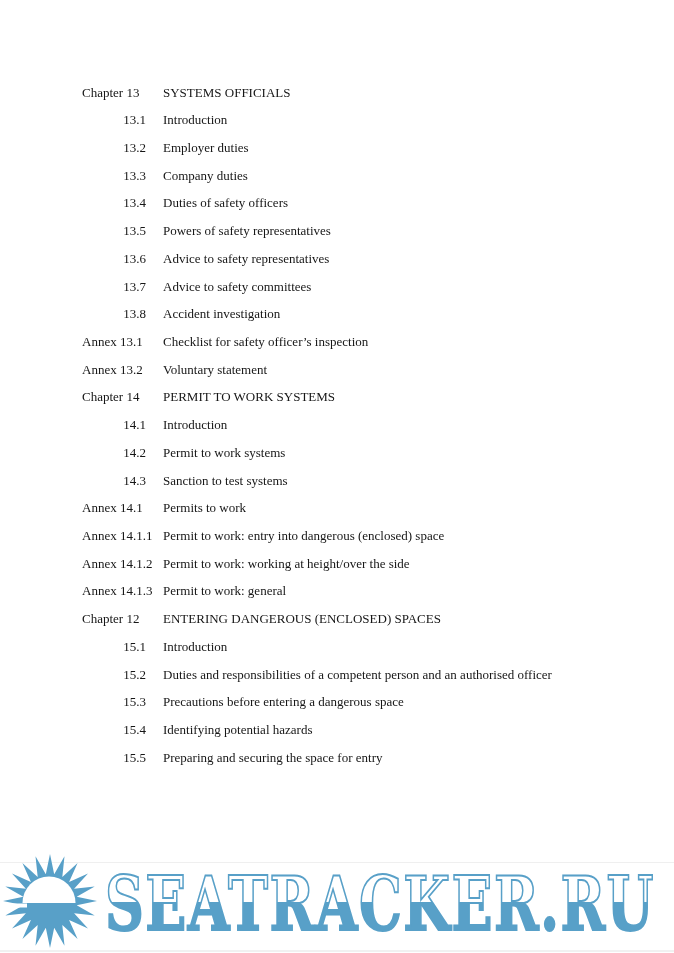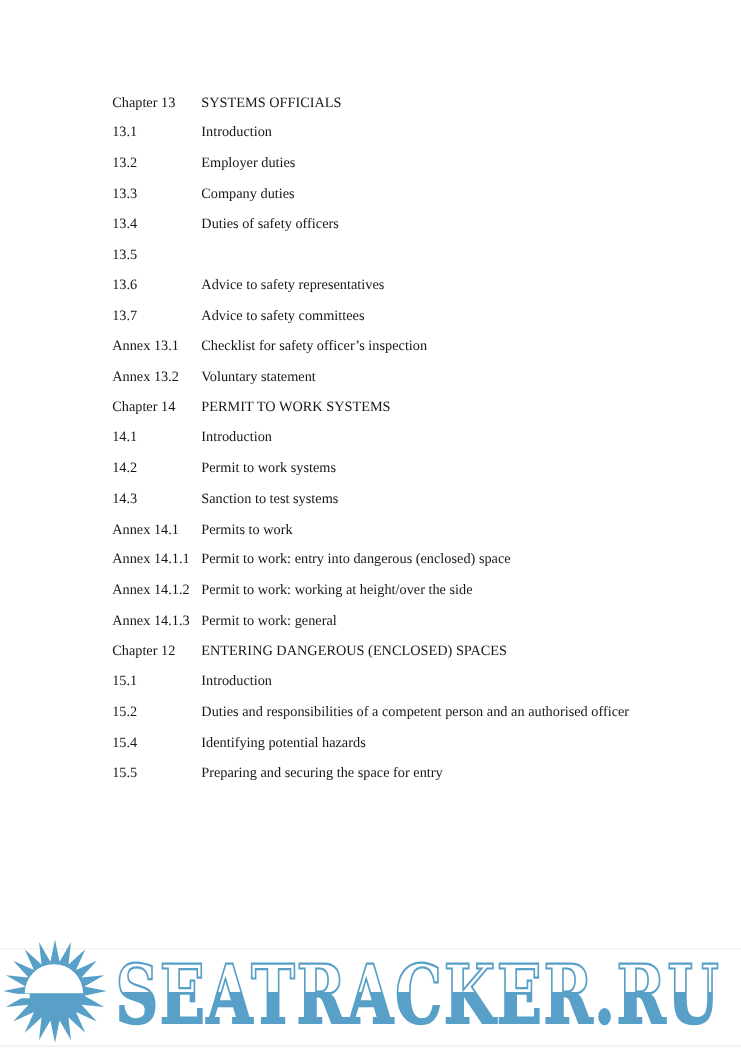--- a/index.html
+++ b/index.html
@@ -25,30 +25,30 @@
     left: 82px;
     top: 84.5px;
     right: 0;
   }
   .toc-row {
     position: relative;
     height: 27.72px;
     font-size: 13px;
     line-height: 16px;
     white-space: nowrap;
-    margin-left: 20px;
   }
   .toc-label {
     position: absolute;
     left: 0;
     top: 0;
     width: 64px;
     display: inline-block;
   }
   .toc-label.num {
+    text-align: right;
   }
   .toc-title {
     position: absolute;
     left: 81px;
     top: 0;
   }
   .wm-topline {
     position: absolute;
     top: 862px;
     left: 0;
@@ -93,30 +93,35 @@
       <div class="toc-row">
         <span class="toc-label num">13.3</span>
         <span class="toc-title">Company duties</span>
       </div>
       <div class="toc-row">
         <span class="toc-label num">13.4</span>
         <span class="toc-title">Duties of safety officers</span>
       </div>
       <div class="toc-row">
         <span class="toc-label num">13.5</span>
+        <span class="toc-title">Powers of safety representatives</span>
       </div>
       <div class="toc-row">
         <span class="toc-label num">13.6</span>
         <span class="toc-title">Advice to safety representatives</span>
       </div>
       <div class="toc-row">
         <span class="toc-label num">13.7</span>
         <span class="toc-title">Advice to safety committees</span>
       </div>
       <div class="toc-row">
+        <span class="toc-label num">13.8</span>
+        <span class="toc-title">Accident investigation</span>
+      </div>
+      <div class="toc-row">
         <span class="toc-label">Annex 13.1</span>
         <span class="toc-title">Checklist for safety officer’s inspection</span>
       </div>
       <div class="toc-row">
         <span class="toc-label">Annex 13.2</span>
         <span class="toc-title">Voluntary statement</span>
       </div>
       <div class="toc-row">
         <span class="toc-label">Chapter 14</span>
         <span class="toc-title">PERMIT TO WORK SYSTEMS</span>
@@ -153,20 +158,24 @@
         <span class="toc-label">Chapter 12</span>
         <span class="toc-title">ENTERING DANGEROUS (ENCLOSED) SPACES</span>
       </div>
       <div class="toc-row">
         <span class="toc-label num">15.1</span>
         <span class="toc-title">Introduction</span>
       </div>
       <div class="toc-row">
         <span class="toc-label num">15.2</span>
         <span class="toc-title">Duties and responsibilities of a competent person and an authorised officer</span>
+      </div>
+      <div class="toc-row">
+        <span class="toc-label num">15.3</span>
+        <span class="toc-title">Precautions before entering a dangerous space</span>
       </div>
       <div class="toc-row">
         <span class="toc-label num">15.4</span>
         <span class="toc-title">Identifying potential hazards</span>
       </div>
       <div class="toc-row">
         <span class="toc-label num">15.5</span>
         <span class="toc-title">Preparing and securing the space for entry</span>
       </div>
     </div>

